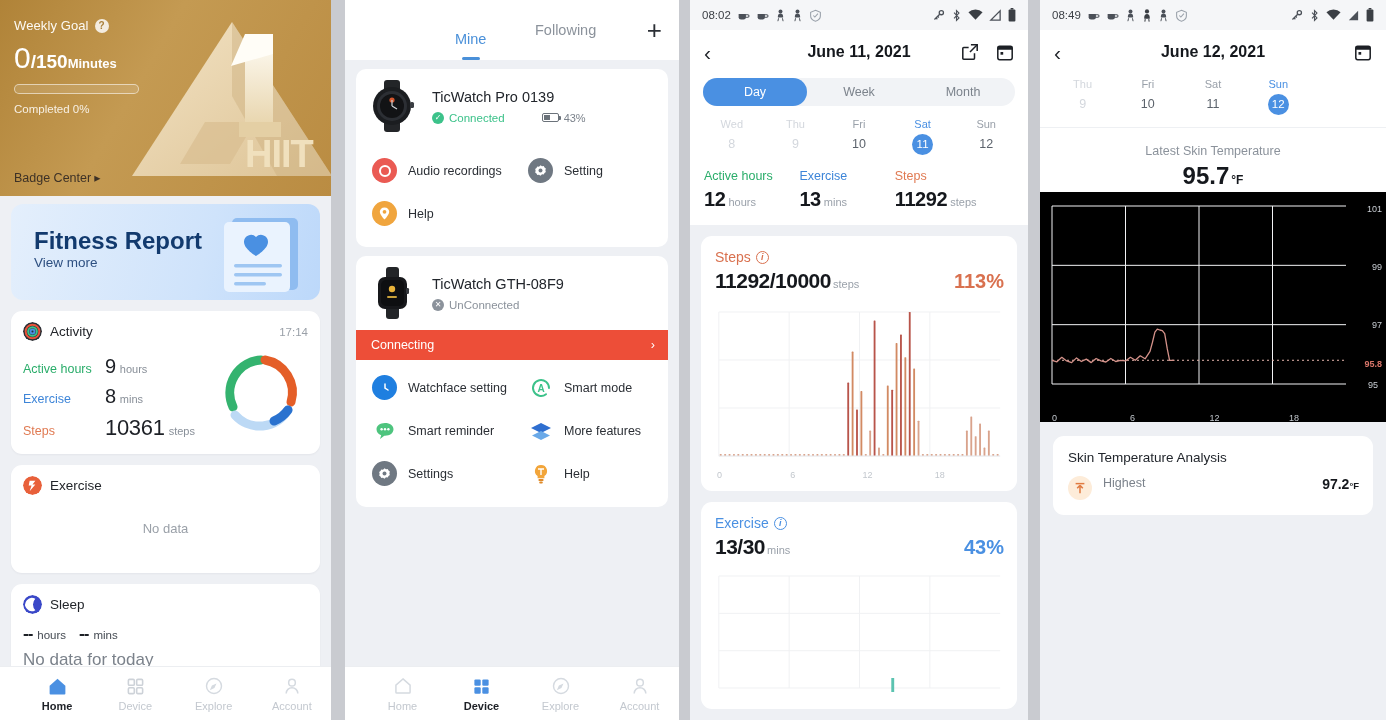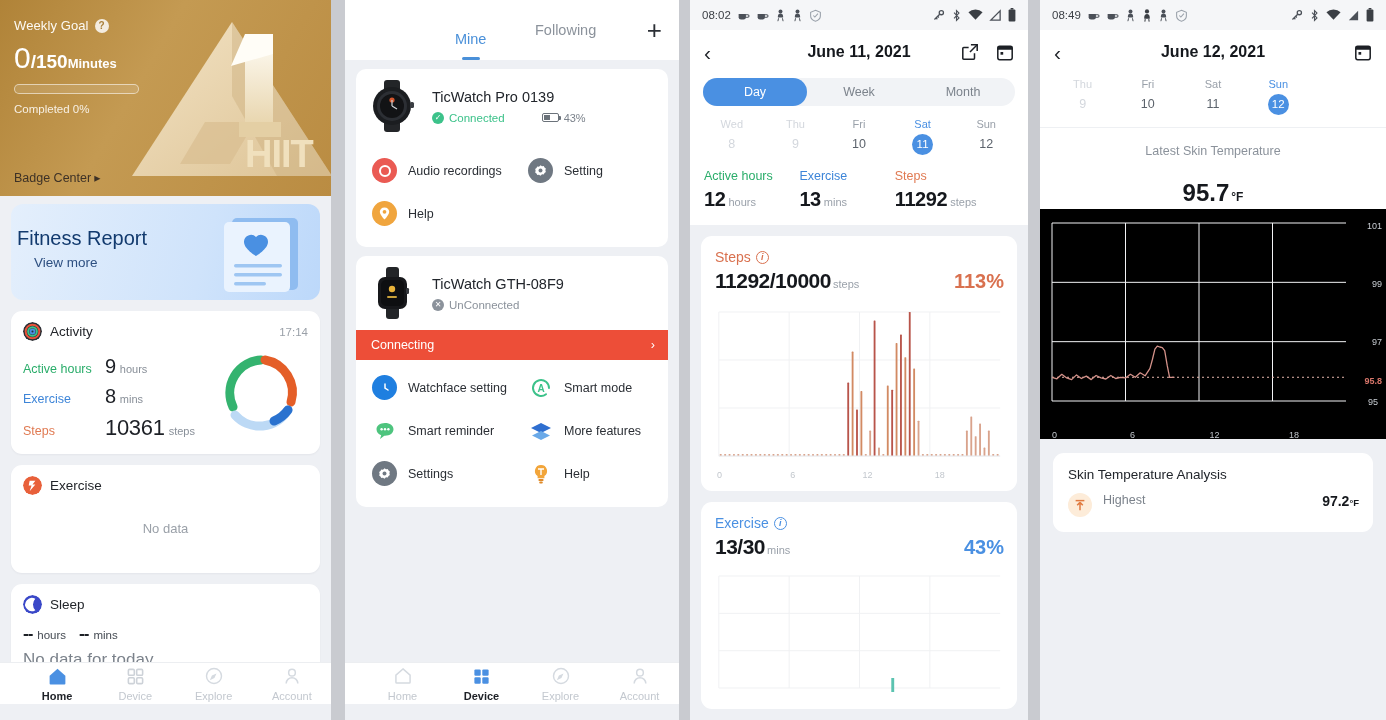--- a/index.html
+++ b/index.html
@@ -48,21 +48,21 @@
   .badge-center {
     position: absolute; left: 14px; bottom: 11px; z-index: 3;
     font-size: 12.5px; color: #3d3126; display: flex; align-items: center; gap: 3px;
   }
 
   .fitness {
     position: relative; margin: 8px 11px 0 11px; height: 96px; border-radius: 12px;
     background: linear-gradient(105deg,#e4effc 0%,#cfe3fb 62%,#bcd8fa 100%);
     overflow: hidden;
   }
-  .fit-t { position: absolute; left: 6px; top: 23px; font-size: 20px; font-weight: normal; color: #123a6e; }
+  .fit-t { position: absolute; left: 23px; top: 23px; font-size: 24px; font-weight: bold; color: #123a6e; }
   .fit-s { position: absolute; left: 23px; top: 51px; font-size: 13.5px; color: #2d4f80; }
   .fit-doc { position: absolute; right: 14px; top: 10px; width: 92px; height: 80px; }
 
   .card {
     margin: 11px 11px 0 11px; background: #fff; border-radius: 11px; padding: 11px 12px 13px 12px;
     box-shadow: 0 1px 2px rgba(30,40,60,.05);
   }
   .card-hd { display: flex; align-items: center; justify-content: space-between; }
   .card-hd-l { display: flex; align-items: center; gap: 8px; }
   .card-title { font-size: 13.5px; color: #23262b; }
@@ -82,21 +82,21 @@
   .act-ring { width: 86px; height: 86px; position: relative; margin-right: 4px; margin-top: 2px; }
 
   .nodata { text-align: center; font-size: 13px; color: #9aa0a8; padding: 26px 0 24px 0; }
   .sleep-row { display: flex; align-items: baseline; gap: 5px; margin-top: 10px; }
   .dash { font-size: 17px; font-weight: bold; color: #1d2026; letter-spacing: -1px; }
   .sleep-u { font-size: 11.5px; color: #444a52; }
   .sleep-nd { font-size: 17px; color: #7b828b; margin-top: 6px; }
   .sleep-divider { margin-top: 12px; height: 1px; background: #e8eaee; }
 
   .bottomnav {
-    position: absolute; left: 0; bottom: 16px; width: 100%; height: 42px; background: #fff;
+    position: absolute; left: 0; bottom: 0; width: 100%; height: 54px; background: #fff;
     display: flex; align-items: center; border-top: 1px solid #eceef1; padding-left: 18px;
   }
   .nav-item { flex: 1; display: flex; flex-direction: column; align-items: center; gap: 3px; }
   .nav-label { font-size: 11px; color: #c3c8cf; }
   .nav-item.active .nav-label { color: #1d2026; font-weight: bold; }
   .nav-ic { width: 21px; height: 21px; display: flex; align-items: center; justify-content: center; }
 
   
   .p2 { background: #eef0f4; }
   .tabbar {
@@ -190,21 +190,21 @@
   .m-row { display: flex; align-items: baseline; justify-content: space-between; margin-top: 4px; }
   .m-val { font-size: 21px; font-weight: bold; color: #15181d; letter-spacing: -.5px; }
   .m-unit { font-size: 11px; color: #9aa1aa; font-weight: normal; margin-left: 2px; }
   .m-pct { font-size: 20px; font-weight: bold; }
   .m-pct.orange { color: #d9714f; }
   .m-pct.blue { color: #4a90e2; }
   .chartbox { margin-top: 13px; position: relative; }
 
   .latest-wrap { background: #fff; padding: 16px 0 2px 0; text-align: center; }
   .latest-l { font-size: 12.5px; color: #8b929b; }
-  .latest-v { margin-top: 21px; font-size: 24px; font-weight: bold; color: #15181d; }
+  .latest-v { margin-top: 4px; font-size: 24px; font-weight: bold; color: #15181d; }
   .latest-v .u { font-size: 12px; font-weight: bold; margin-left: 2px; }
 
   .analysis { margin: 14px 13px 0 13px; background: #fff; border-radius: 11px; padding: 14px 14px 15px 15px; }
   .an-t { font-size: 13.5px; color: #22262c; }
   .an-row { display: flex; align-items: flex-start; margin-top: 11px; }
   .an-ic { width: 24px; height: 24px; border-radius: 50%; background: #fdecd9; display: flex; align-items: center; justify-content: center; flex: none; }
   .an-l { font-size: 12.5px; color: #7b828b; margin-left: 11px; }
   .an-v { margin-left: auto; font-size: 14px; font-weight: bold; color: #15181d; }
   .an-v .u { font-size: 9.5px; }
 

